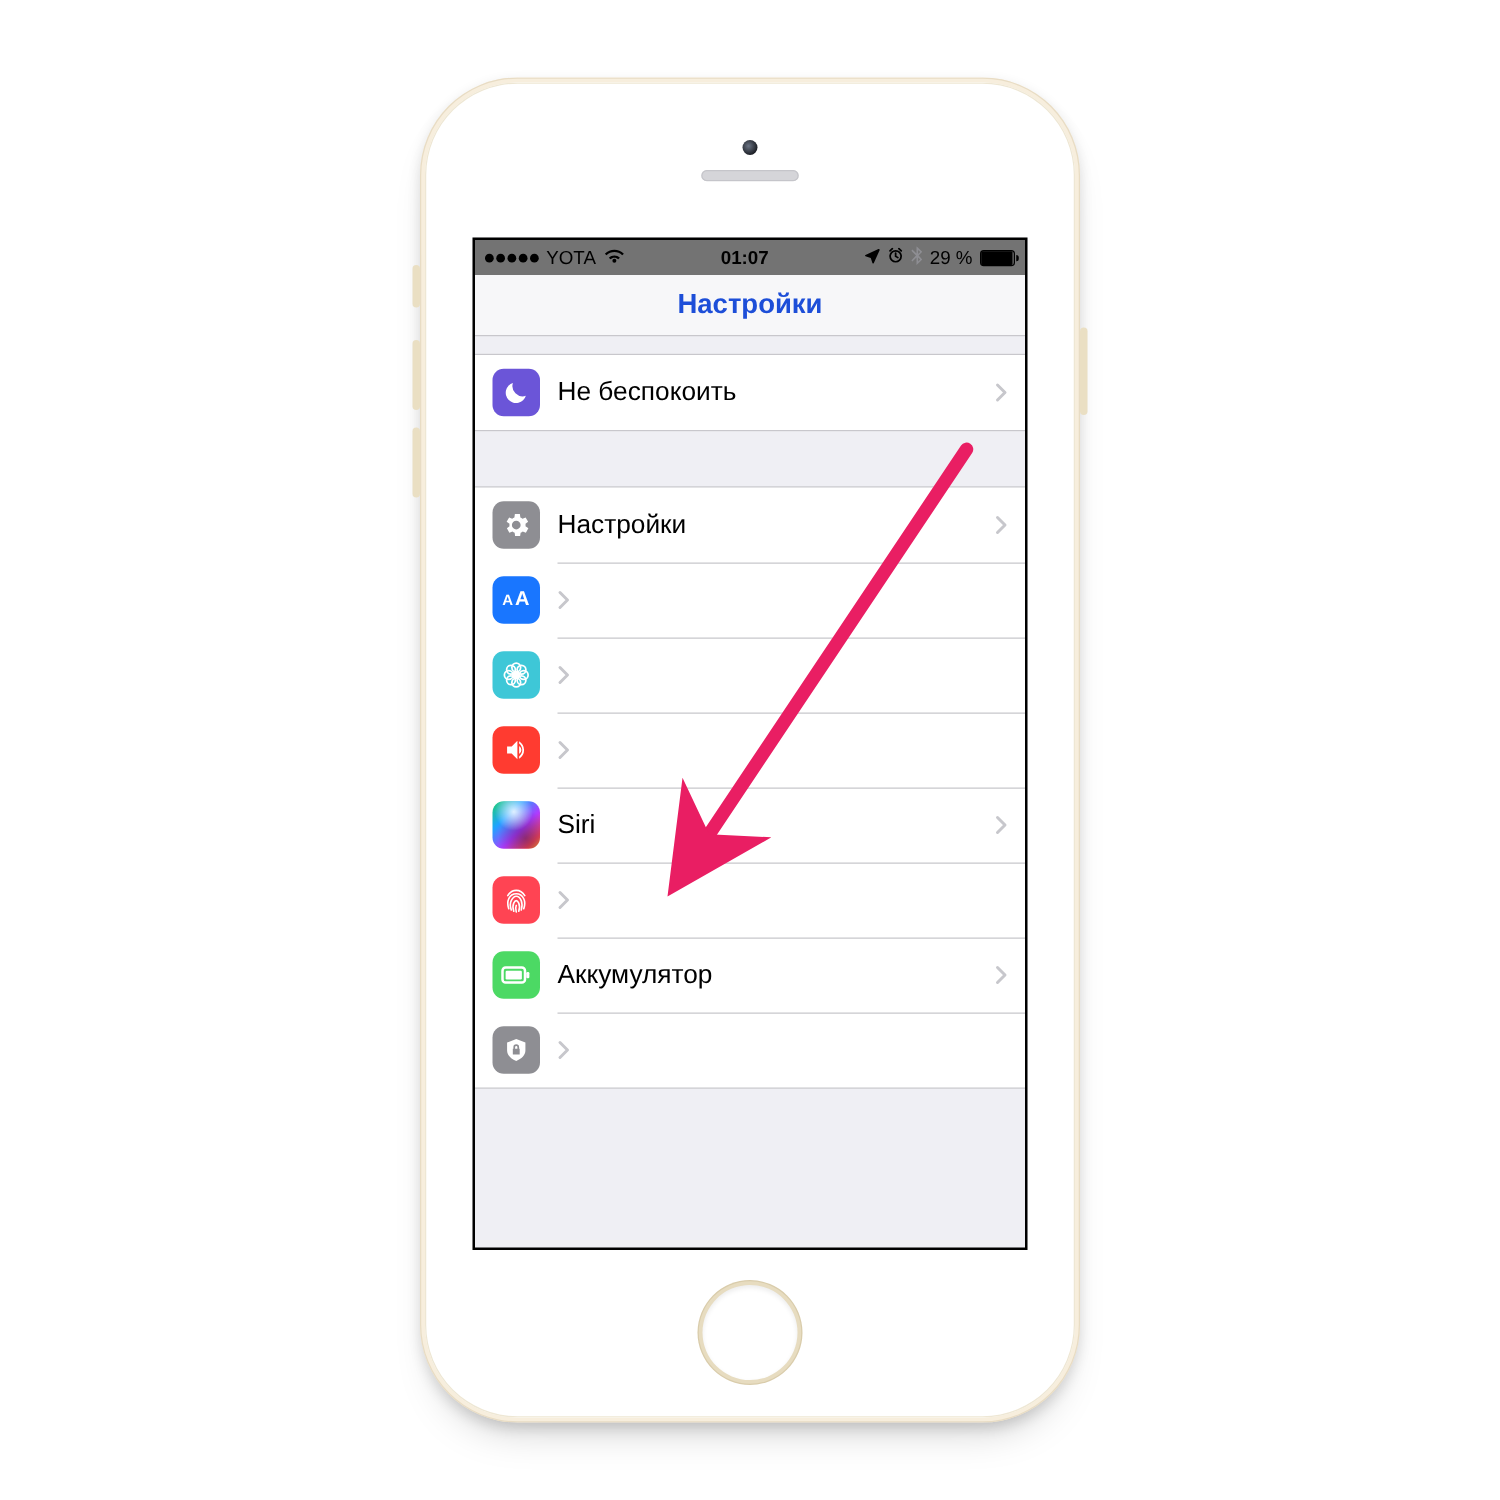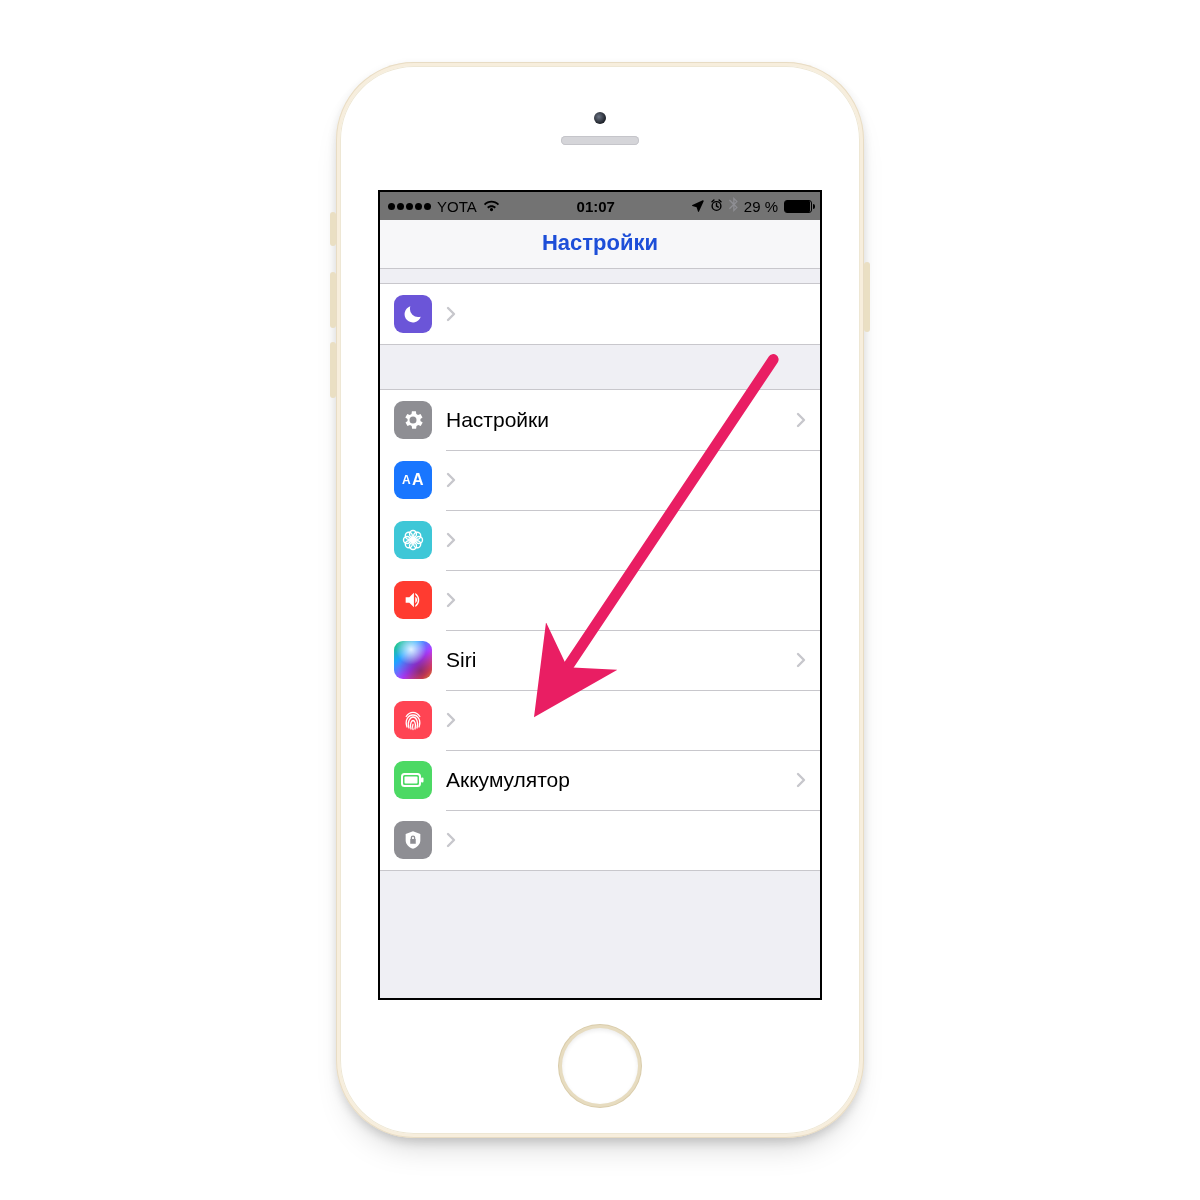--- a/index.html
+++ b/index.html
@@ -217,20 +217,21 @@
 
         <div class="group-gap-top"></div>
 
         <div class="group">
           <div class="row">
             <div class="icon ic-dnd">
               <svg width="22" height="22" viewBox="0 0 24 24">
                   <path fill="#fff" d="M20.4 14.9A9 9 0 0 1 9.1 3.6 9 9 0 1 0 20.4 14.9z"></path>
                 </svg>
             </div>
+            <div class="label">Не беспокоить</div>
             <div class="chevron">
               <svg width="10" height="16" viewBox="0 0 10 16">
                   <path fill="none" stroke="#c7c7cc" stroke-width="2.4" stroke-linecap="round" stroke-linejoin="round" d="m2 2 6 6-6 6"></path>
                 </svg>
             </div>
           </div>
         </div>
 
         <div class="group-gap"></div>
 

